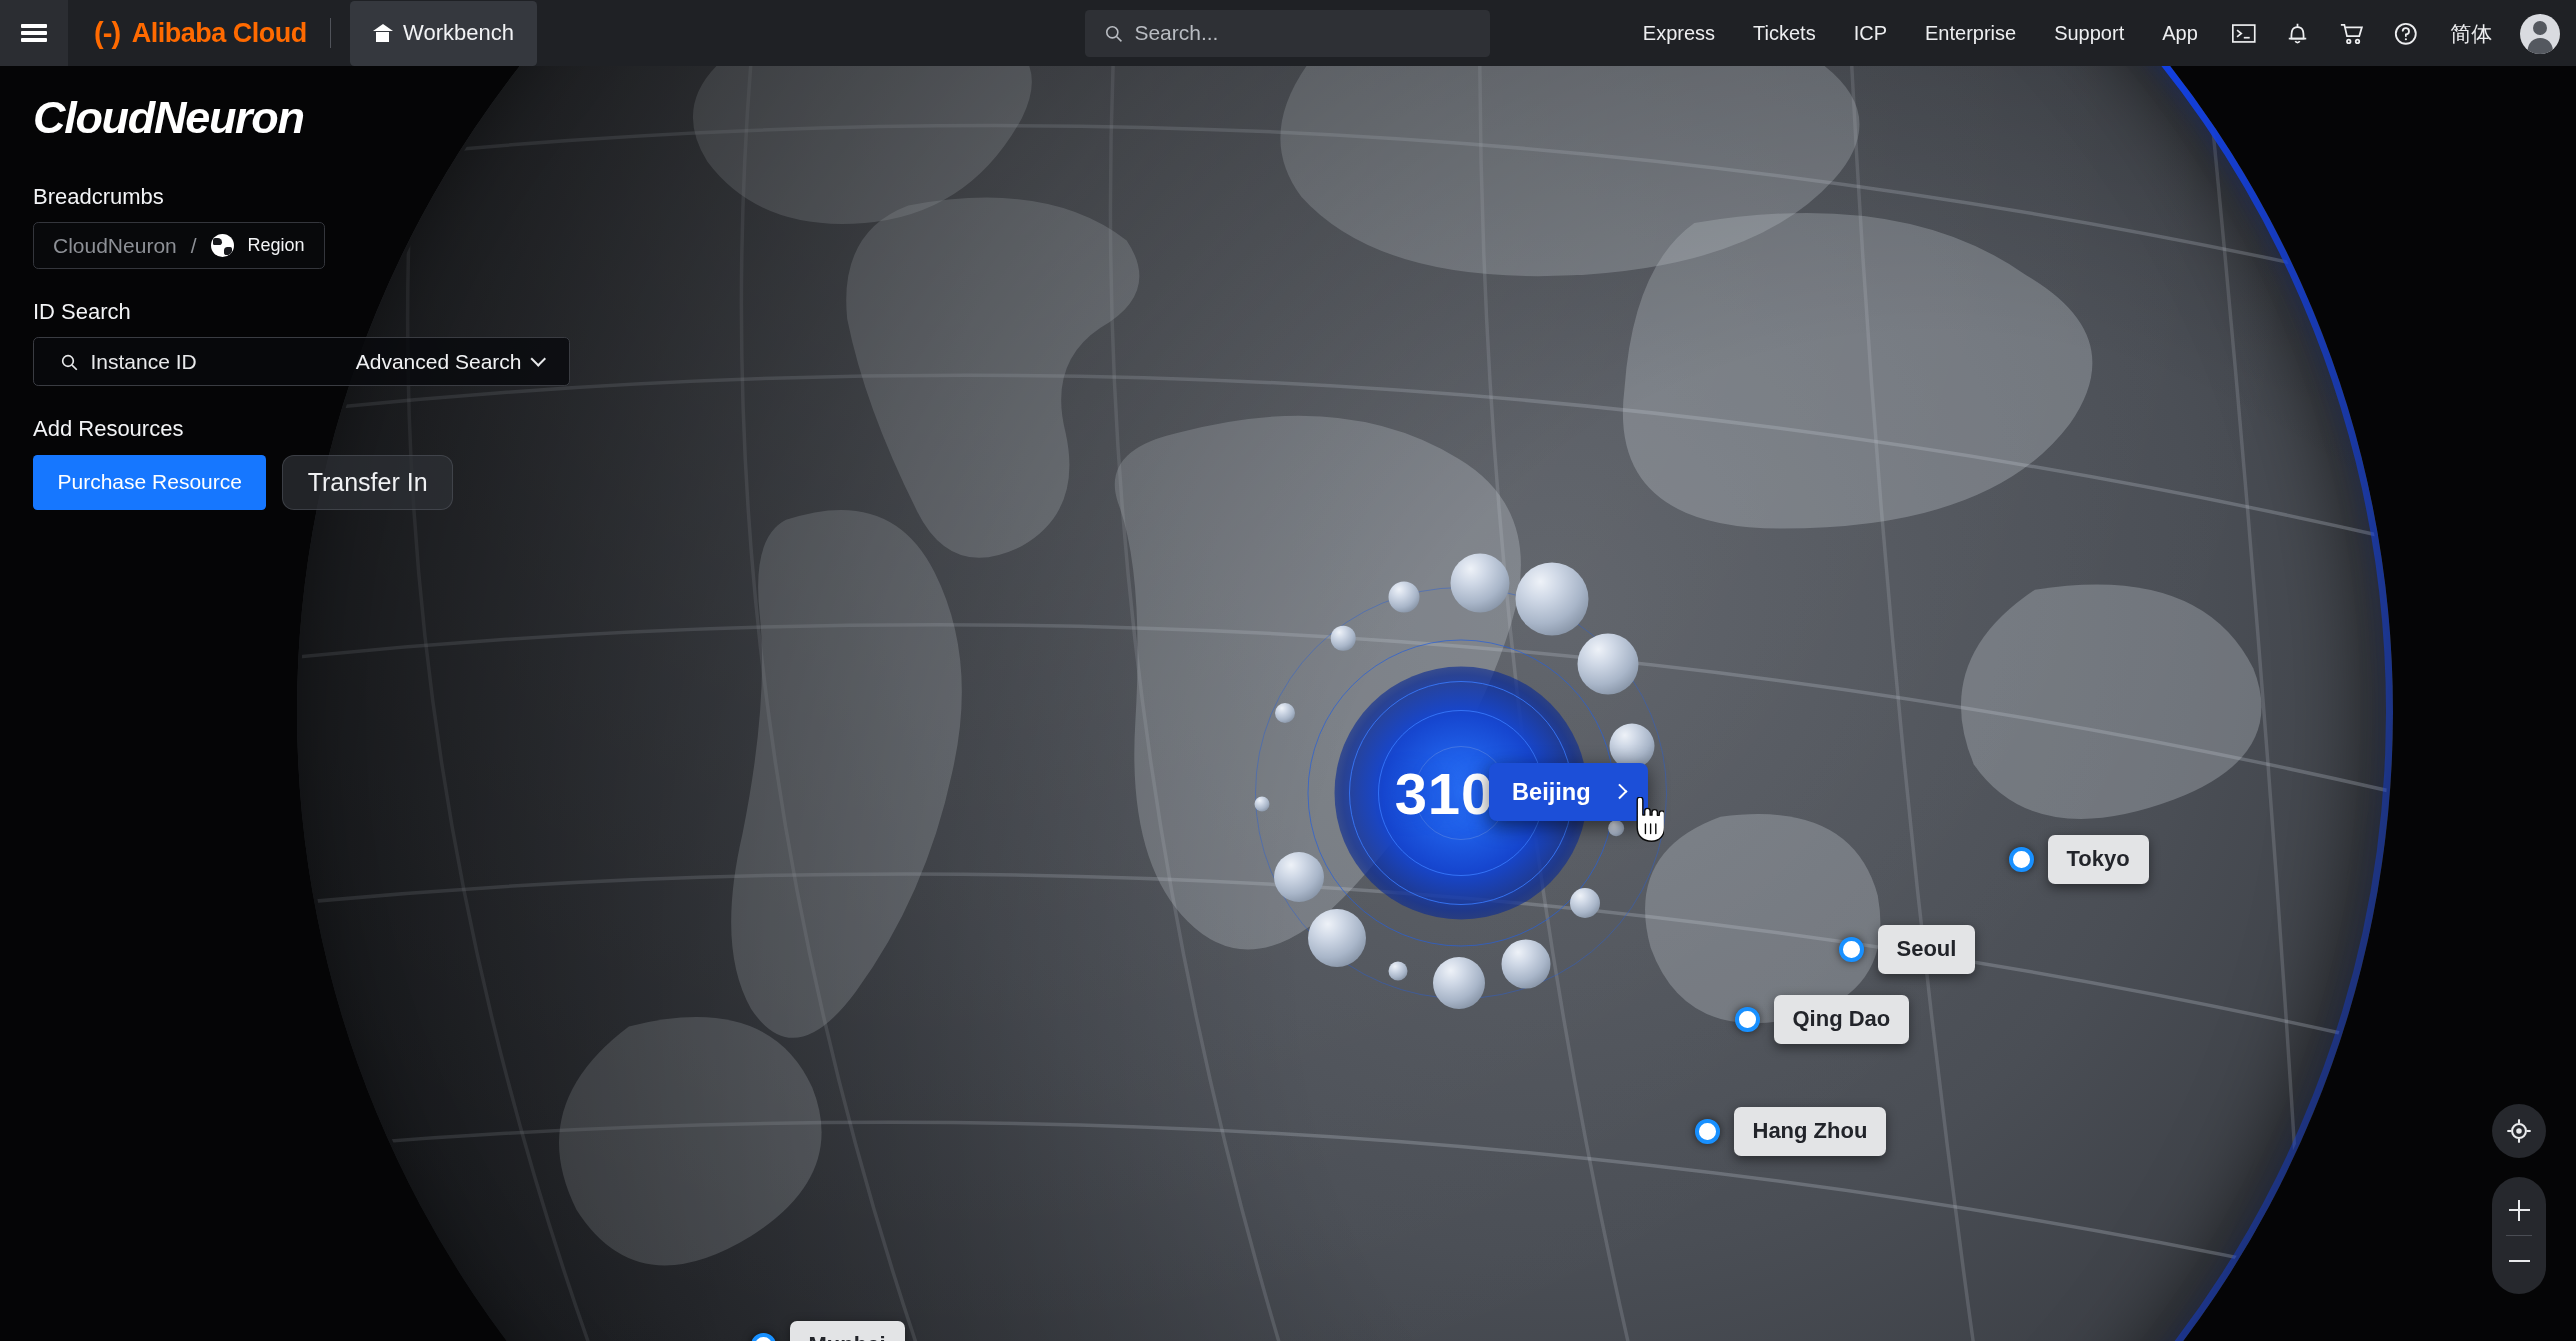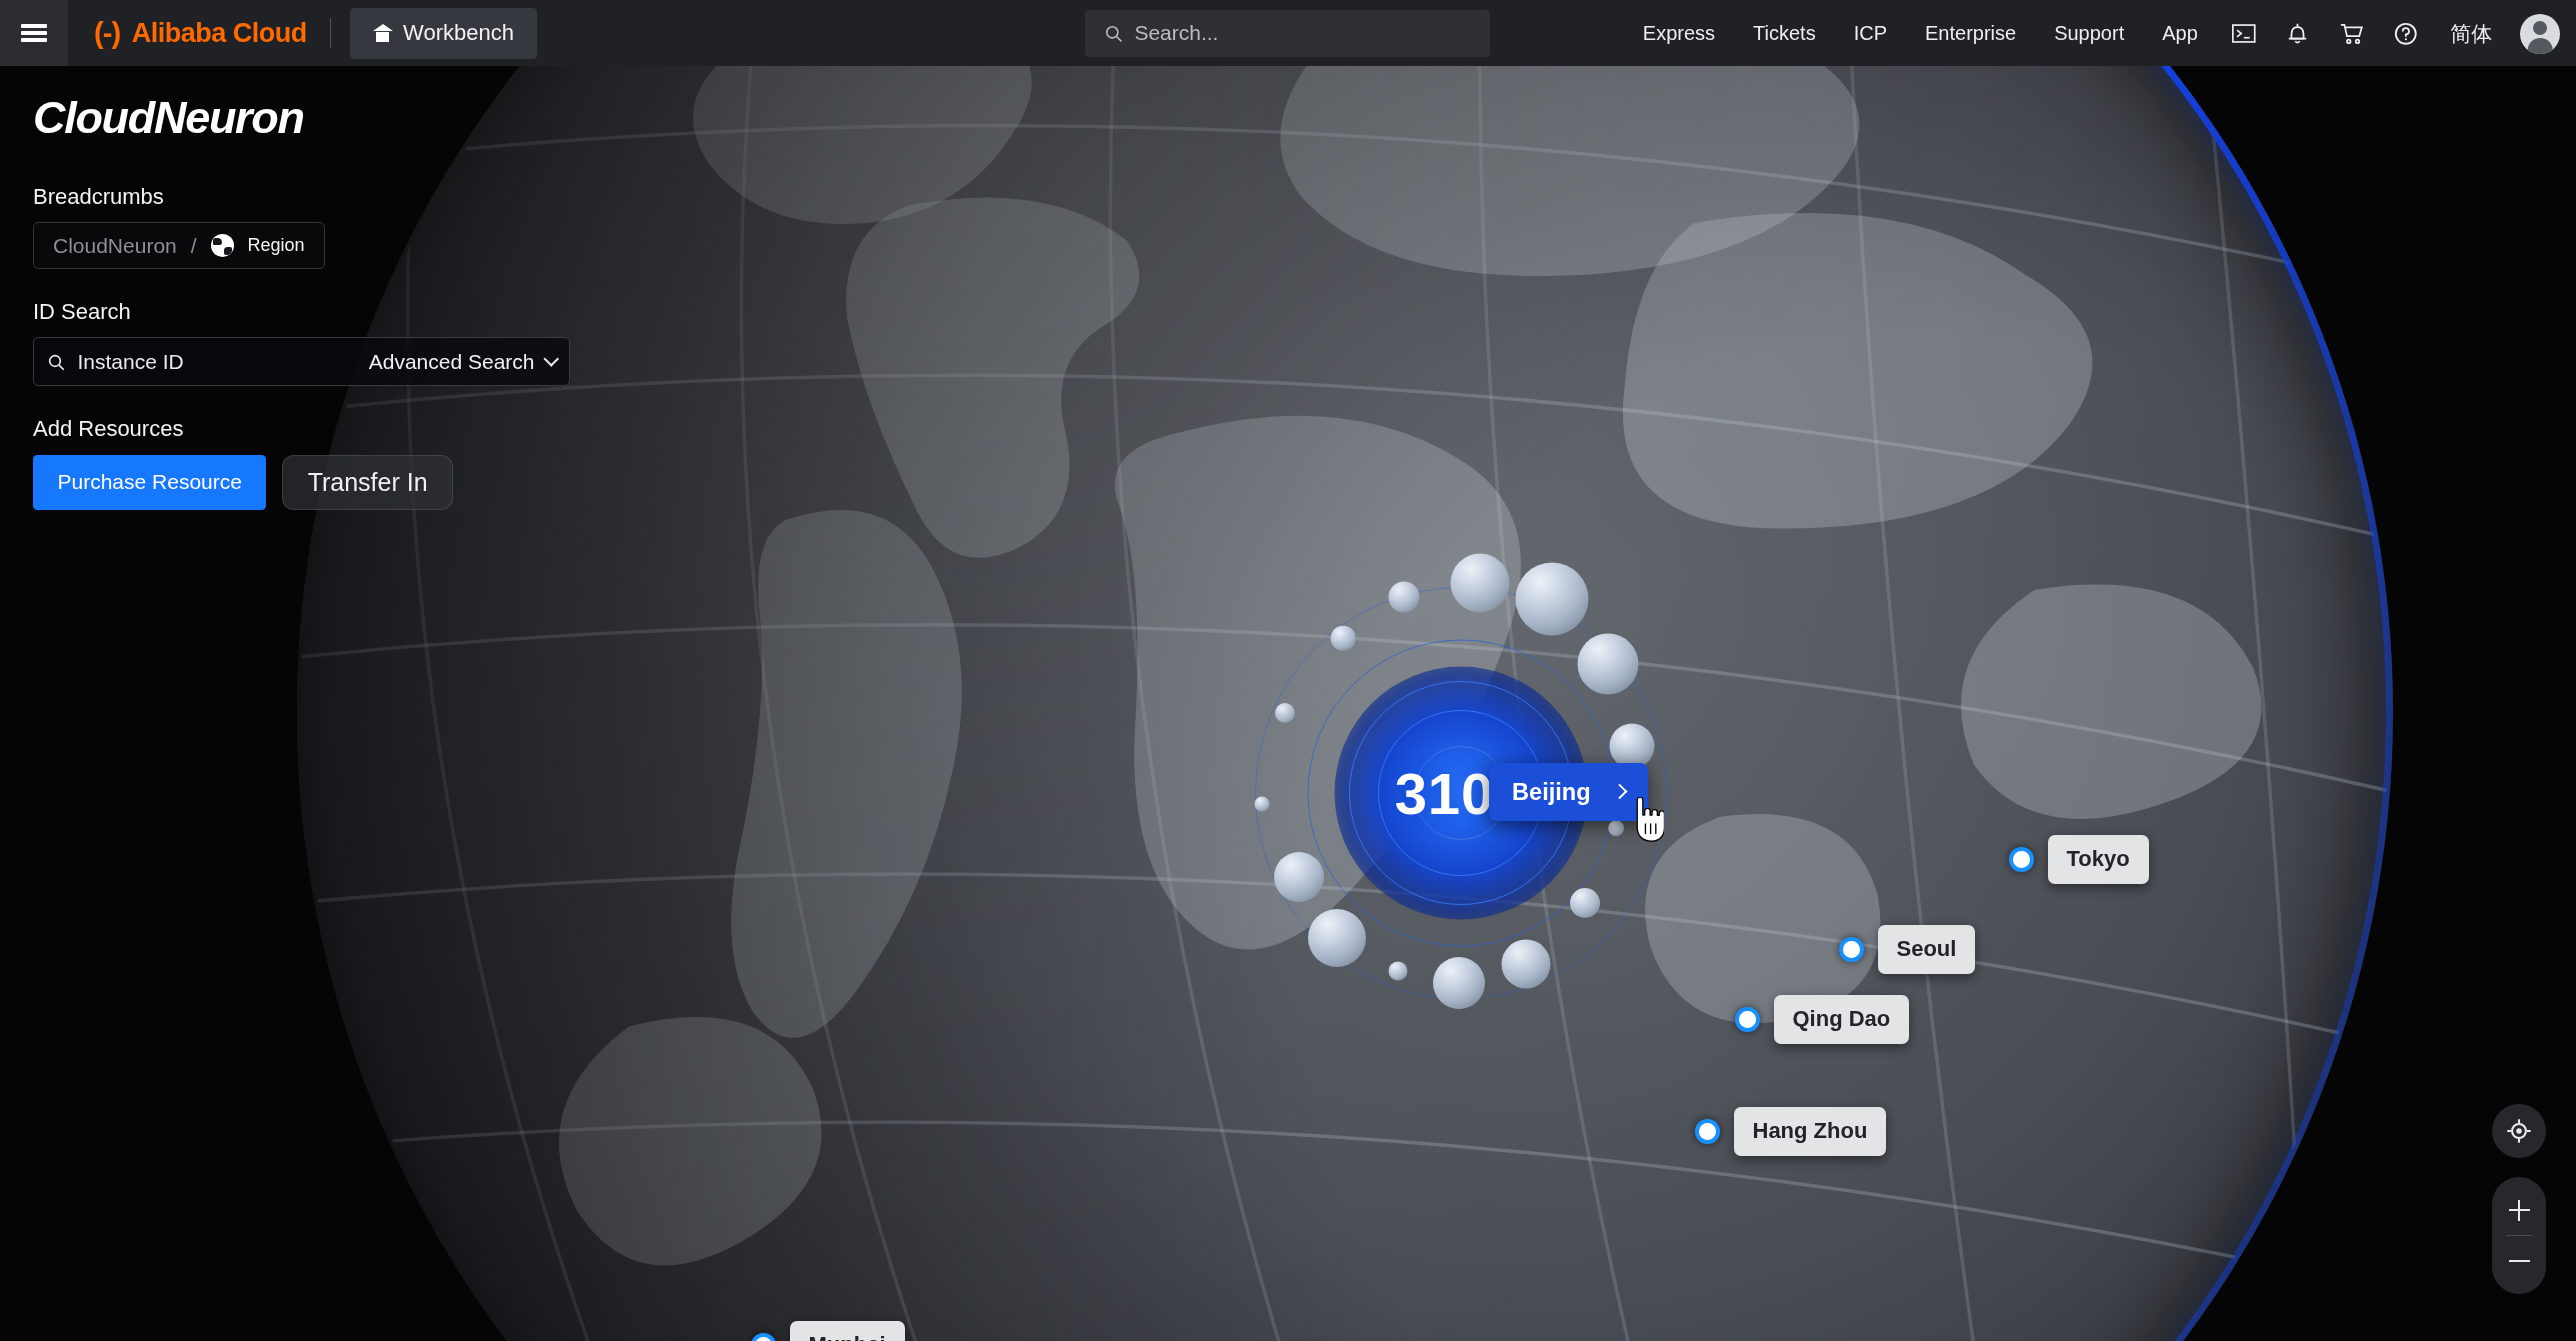--- a/index.html
+++ b/index.html
@@ -20,21 +20,21 @@
     width: 68px; height: 66px; background: #2b2d32;
     display: flex; align-items: center; justify-content: center; cursor: pointer;
   }
   .bun { display:block; width: 26px; height: 3.5px; background: #fff; border-radius: 0.9px; margin: 3.5px 0; }
   #brand { margin-left: 26px; display: flex; align-items: center; gap: 11.4px; cursor: pointer; }
   #brand-mark { color:#ff6a00; font-size: 29px; font-weight: bold; line-height: 1;
                 font-family:"Liberation Sans",sans-serif; letter-spacing:-0.9px;}
   #brand-text { color: #ff6a00; font-size: 27px; font-weight: bold; letter-spacing: -0.5px; }
   #brand-sep { width:0.9px; height: 30px; background:#50535a; margin-left: 23px; }
   #workbench {
-    margin-left: 19px; height: 51px; padding: 0 23px; background:#35383e; border-radius:4.4px;
+    margin-left: 19px; height: 65px; padding: 0 23px; background:#35383e; border-radius:4.4px;
     display:flex; align-items:center; gap:10.5px; cursor:pointer;
   }
   #workbench .label { color:#f2f3f5; font-size:22px; }
   .home-glyph { width:20px; height:18.3px; position:relative; }
   .home-glyph:before{content:"";position:absolute;left:0;top:5.2px;width:0;height:0;
     border-left:10px solid transparent;border-right:10px solid transparent;border-bottom:7.9px solid #fff;top:0;}
   .home-glyph:after{content:"";position:absolute;left:3.5px;top:7.9px;width:13px;height:10.5px;background:#fff;}
 
   #topsearch {
     position:absolute; left:1085px; top:9.6px; width:405px; height:47px;
@@ -115,21 +115,21 @@
     border:0.9px solid #34363c; border-radius:5.2px; padding:10.5px 19px;
   }
   #breadcrumb .crumb-root { color:#8d9096; font-size:21px; cursor:pointer; }
   #breadcrumb .crumb-sep { color:#8d9096; font-size:21px; }
   #breadcrumb .crumb-cur { color:#f3f4f6; font-size:18px; cursor:pointer; }
   .globe-ico { width:23px;height:23px;border-radius:50%;background:#fff;position:relative;overflow:hidden;flex:0 0 auto;}
   .globe-ico:before{content:"";position:absolute;left:2.6px;top:3.5px;width:8.7px;height:7px;background:#17181c;border-radius:2.6px 5.2px 3.5px 1.7px;}
   .globe-ico:after{content:"";position:absolute;right:1.7px;bottom:2.6px;width:7.9px;height:7.9px;background:#17181c;border-radius:3.5px 1.7px 4.4px 2.6px;}
   #idsearch {
     display:flex; align-items:center; justify-content:space-between; width:537px; height:49px;
-    background:rgba(8,9,12,0.80); border:0.9px solid #3a3c42; border-radius:5.2px; padding:0 13px; cursor:text;
+    background:rgba(8,9,12,0.80); border:0.9px solid #3a3c42; border-radius:5.2px; padding:0 26px; cursor:text;
   }
   #idsearch .left { display:flex; align-items:center; gap:12.2px; }
   #idsearch .ph { color:#e8e9eb; font-size:21px; }
   #adv { display:flex; align-items:center; gap:11px; color:#f0f1f3; font-size:21px; cursor:pointer; }
   .chev-down { width:10.5px;height:10.5px;border-right:2.6px solid #e8e9eb;border-bottom:2.6px solid #e8e9eb;transform:rotate(45deg) translate(-2.6px,-2.6px);}
   #btnrow { display:flex; gap:15.7px; }
   #btn-purchase { background:#1677ff; color:#fff; font-size:21px; padding:12.2px 24.5px; border-radius:4.4px; cursor:pointer; border:none; font-family:inherit;}
   #btn-transfer { background:rgba(46,48,54,0.72); color:#f0f1f3; font-size:25px; padding:12.2px 24.5px; border-radius:12px; cursor:pointer; border:0.9px solid rgba(110,114,122,0.35); font-family:inherit;}
 
   

